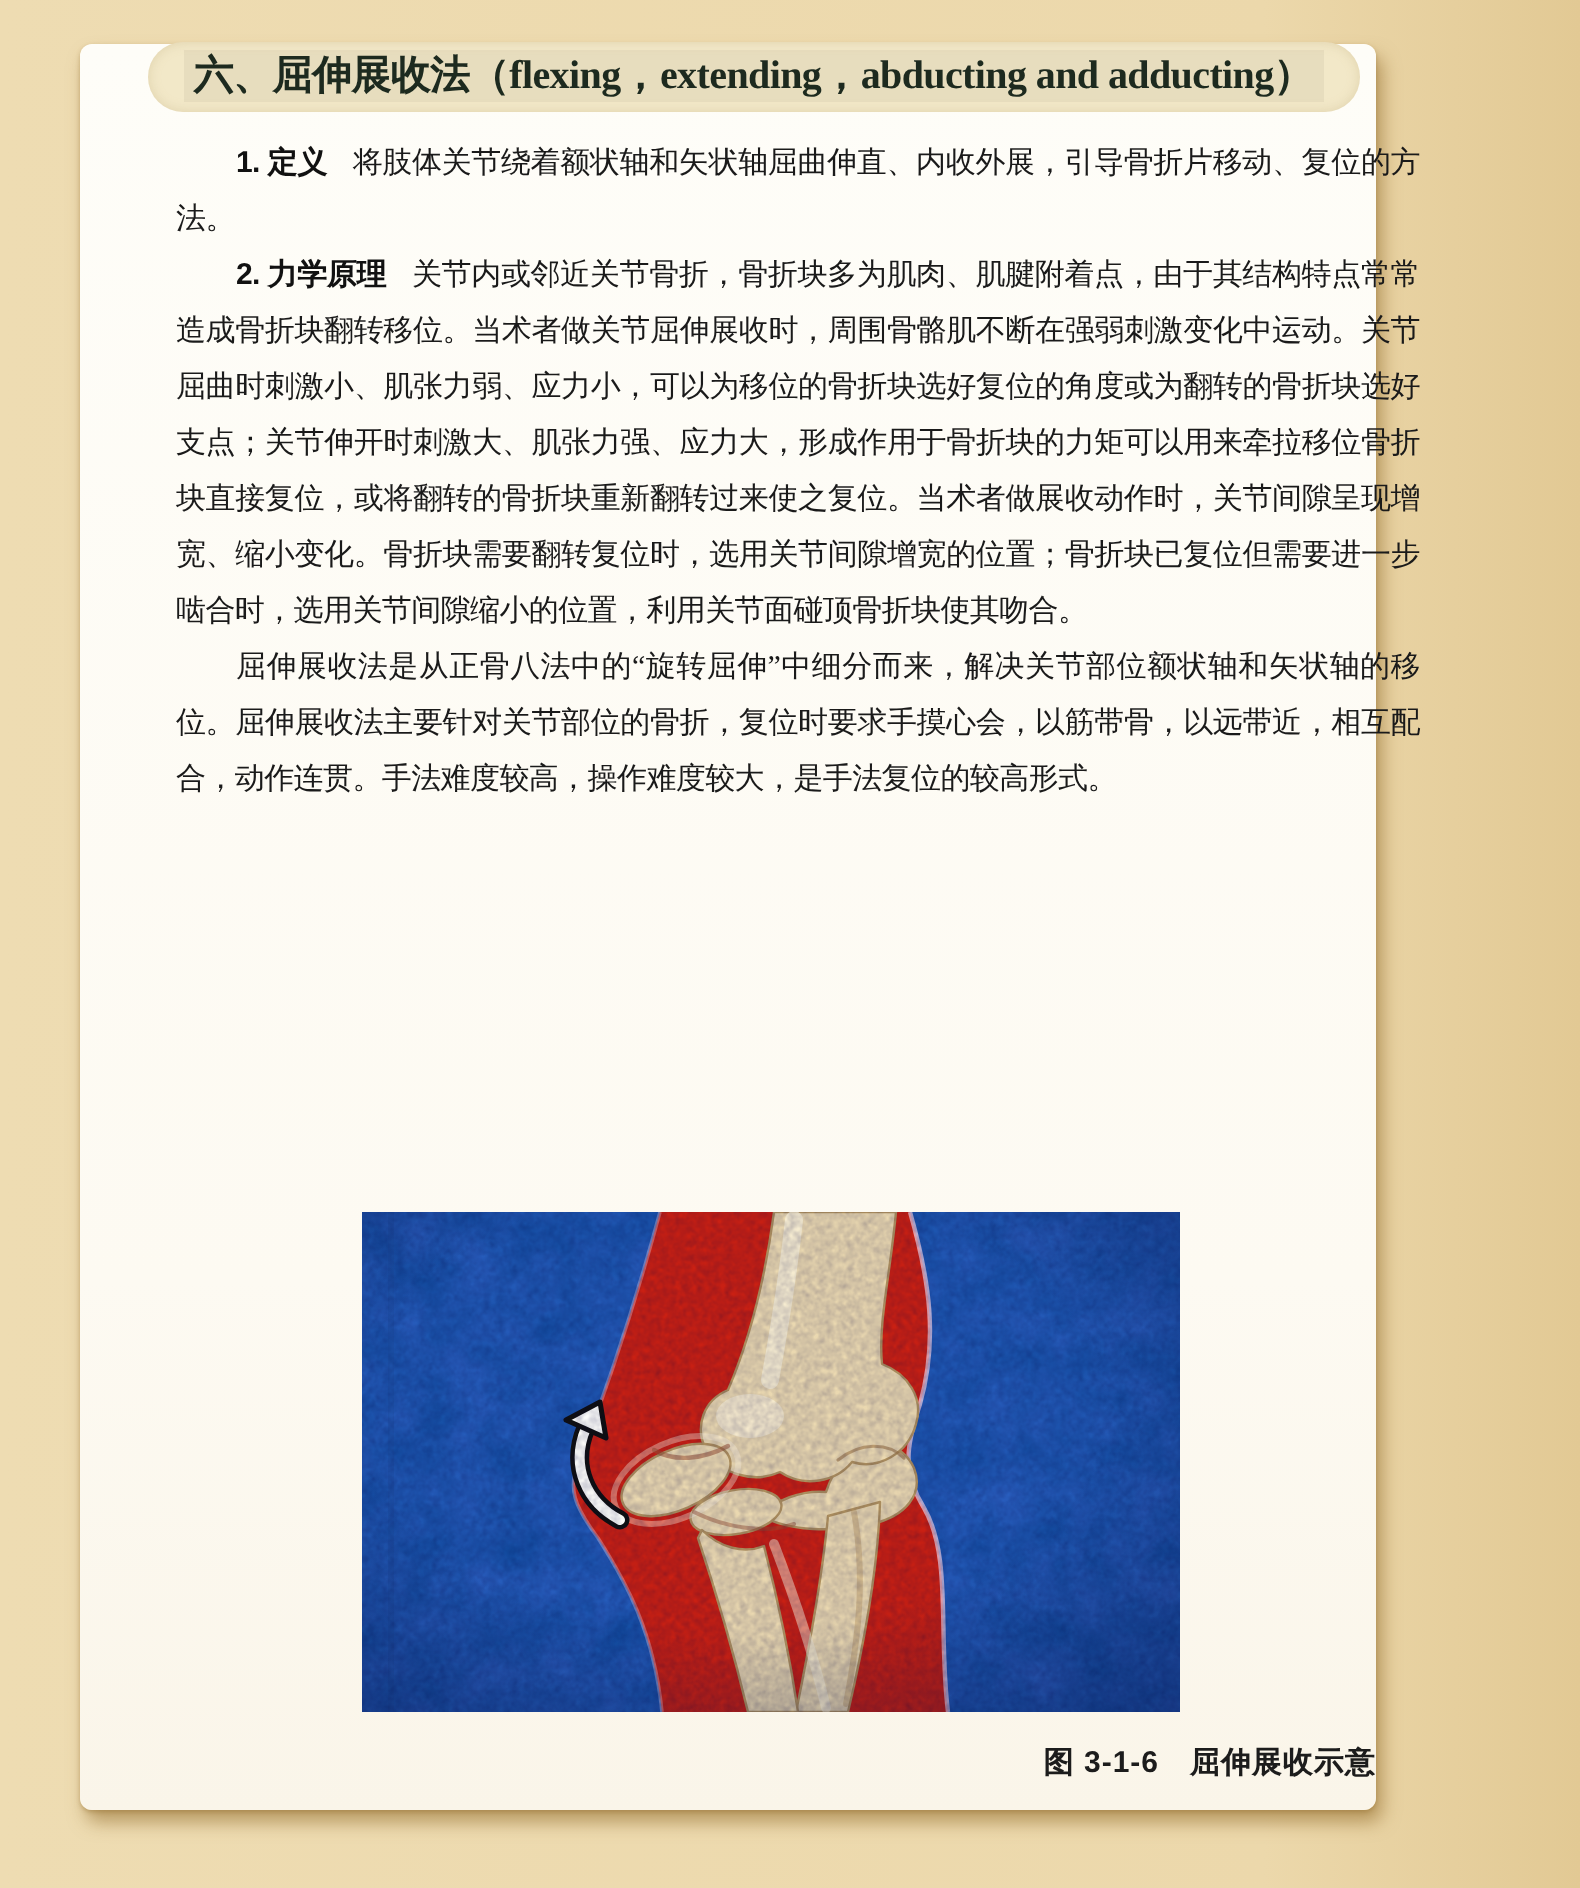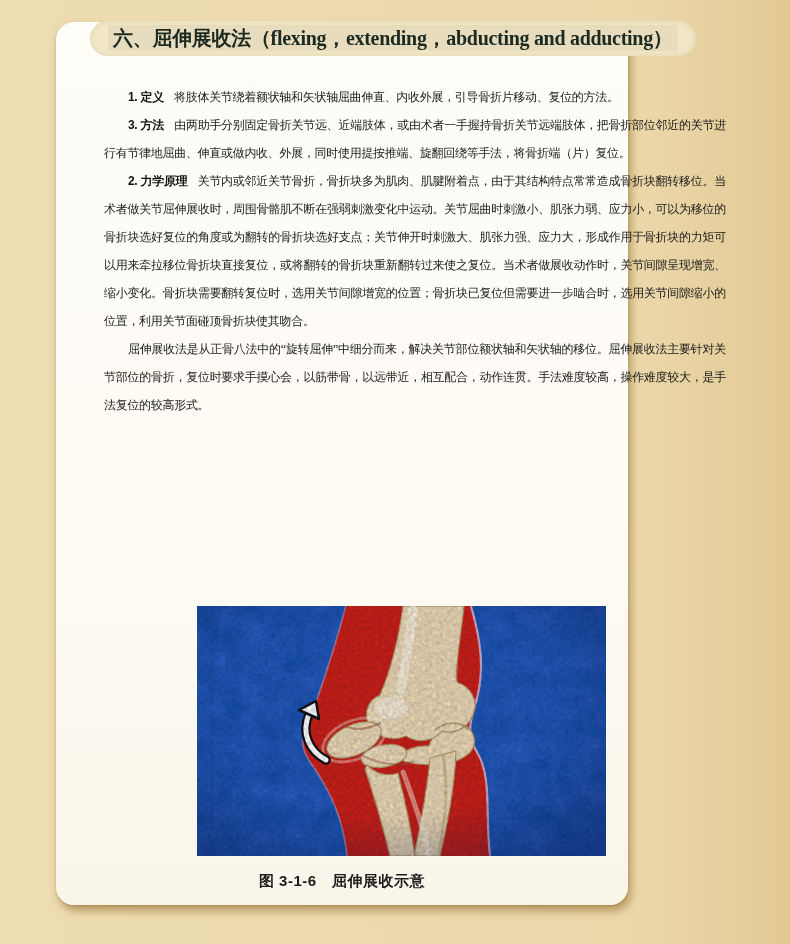--- a/index.html
+++ b/index.html
@@ -5,66 +5,65 @@
   html,body{margin:0;padding:0;}
   body{
     width:790px;height:944px;overflow:hidden;
     font-family:"Liberation Serif","DejaVu Serif",serif;
   }
   .stage{
     position:relative;width:790px;height:944px;
     background:linear-gradient(90deg,#eedcb2 0%,#ecd8ab 80%,#e2c994 100%);
   }
   .page{
-    position:absolute;left:56px;top:22px;width:572px;height:883px;
+    position:absolute;left:40px;top:22px;width:648px;height:883px;
     background:linear-gradient(180deg,#fefdf8 0%,#fdfaf2 70%,#faf5e9 100%);
-    border-radius:18px;
+    border-radius:6px;
     box-shadow:3px 6px 9px rgba(140,100,35,.55), 0 1px 2px rgba(140,100,35,.35);
   }
   .title-pill{
     position:absolute;left:34px;top:-1px;height:35px;line-height:35px;
     padding:0 18px;background:#f2e8c8;border-radius:18px;white-space:nowrap;
     box-shadow:inset 0 0 6px rgba(190,170,120,.35);
   }
   .title-text{
     font-size:20px;font-weight:bold;color:#1d2a1f;letter-spacing:-0.3px;
     background:rgba(198,188,158,.25);padding:2px 5px;
   }
   .content{
     position:absolute;left:48px;top:46px;width:622px;
-    font-size:12px;line-height:28px;color:#1a1a1a;
-    text-align:justify;letter-spacing:-0.3px;margin-top:15px;
+    font-size:15px;line-height:28px;color:#1a1a1a;
+    text-align:justify;letter-spacing:-0.3px;
   }
   p.para{margin:0;text-indent:2em;}
   .p-label{
     font-weight:bold;margin-right:.85em;color:#111;
     font-family:"Liberation Sans","DejaVu Sans",sans-serif;
   }
   .p-label:empty{display:none;margin:0;}
   .figure{position:absolute;left:141px;top:584px;width:409px;height:250px;}
   .fig-svg{display:block;}
   .caption{
-    position:absolute;left:0;top:850px;width:100%;text-align:center;
+    position:absolute;left:0;top:850px;width:100%;text-align:right;
     font-size:15px;font-weight:bold;color:#1c1c1c;letter-spacing:.5px;
     font-family:"Liberation Sans","DejaVu Sans",sans-serif;
   }
 </style>
 </head>
 <body>
 
 <div class="stage">
   <div class="page">
 
     <div class="title-pill">
       <span class="title-text">六、屈伸展收法（flexing，extending，abducting and adducting）</span>
     </div>
 
     <div class="content">
       <p class="para"><span class="p-label">1. 定义</span><span>将肢体关节绕着额状轴和矢状轴屈曲伸直、内收外展，引导骨折片移动、复位的方法。</span></p>
-      <p class="para"><span class="p-label">3. 方法</span><span>由两助手分别固定骨折关节远、近端肢体，或由术者一手握持骨折关节远端肢体，把骨折部位邻近的关节进行有节律地屈曲、伸直或做内收、外展，同时使用提按推端、旋翻回绕等手法，将骨折端（片）复位。</span></p>
       <p class="para"><span class="p-label">2. 力学原理</span><span>关节内或邻近关节骨折，骨折块多为肌肉、肌腱附着点，由于其结构特点常常造成骨折块翻转移位。当术者做关节屈伸展收时，周围骨骼肌不断在强弱刺激变化中运动。关节屈曲时刺激小、肌张力弱、应力小，可以为移位的骨折块选好复位的角度或为翻转的骨折块选好支点；关节伸开时刺激大、肌张力强、应力大，形成作用于骨折块的力矩可以用来牵拉移位骨折块直接复位，或将翻转的骨折块重新翻转过来使之复位。当术者做展收动作时，关节间隙呈现增宽、缩小变化。骨折块需要翻转复位时，选用关节间隙增宽的位置；骨折块已复位但需要进一步啮合时，选用关节间隙缩小的位置，利用关节面碰顶骨折块使其吻合。</span></p>
       <p class="para"><span>屈伸展收法是从正骨八法中的“旋转屈伸”中细分而来，解决关节部位额状轴和矢状轴的移位。屈伸展收法主要针对关节部位的骨折，复位时要求手摸心会，以筋带骨，以远带近，相互配合，动作连贯。手法难度较高，操作难度较大，是手法复位的较高形式。</span></p>
     </div>
 
     <div class="figure">
       <svg class="fig-svg" viewBox="0 0 409 250" width="409" height="250">
         <defs>
           <radialGradient id="vig" cx="45%" cy="40%" r="80%">
             <stop offset="55%" stop-color="rgba(5,15,60,0)"></stop>
             <stop offset="100%" stop-color="rgba(8,20,70,0.38)"></stop>

